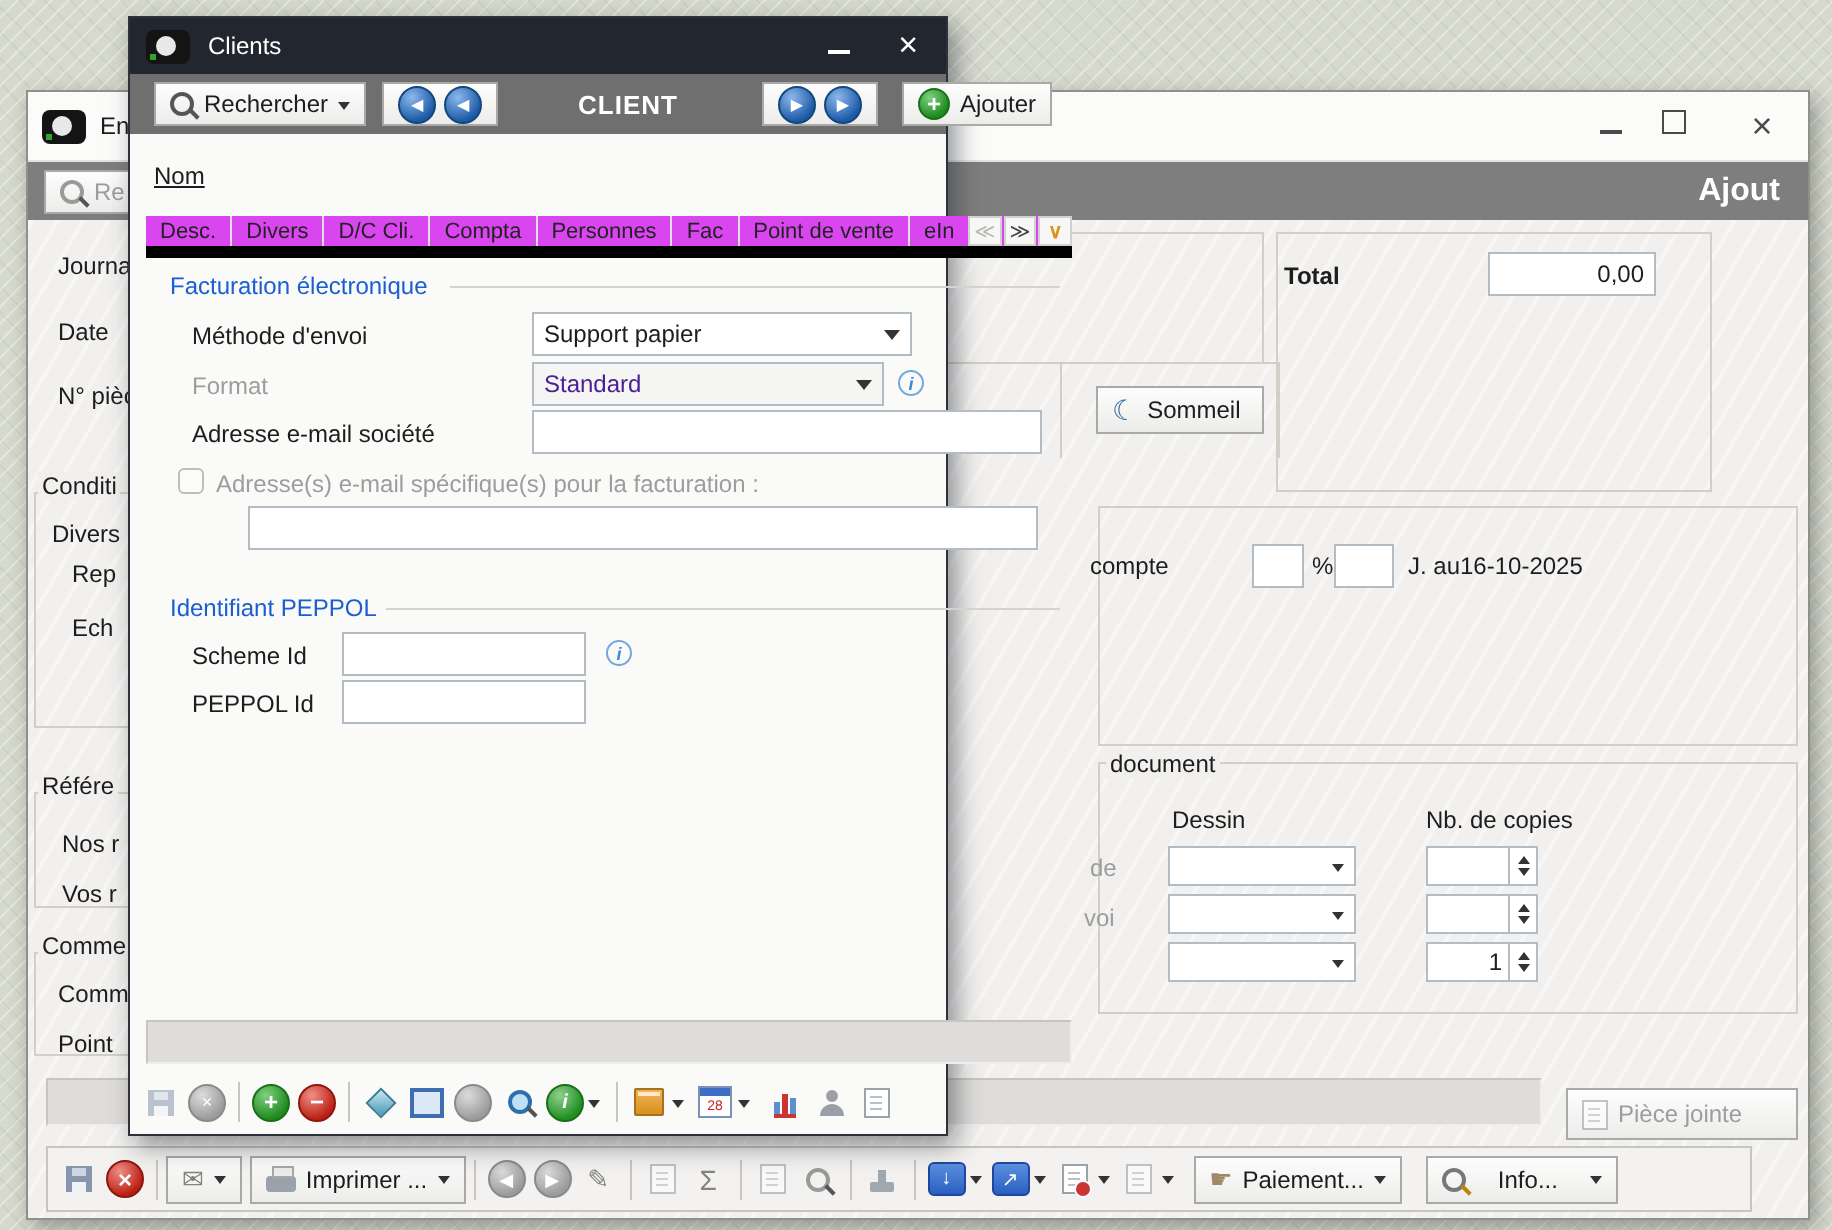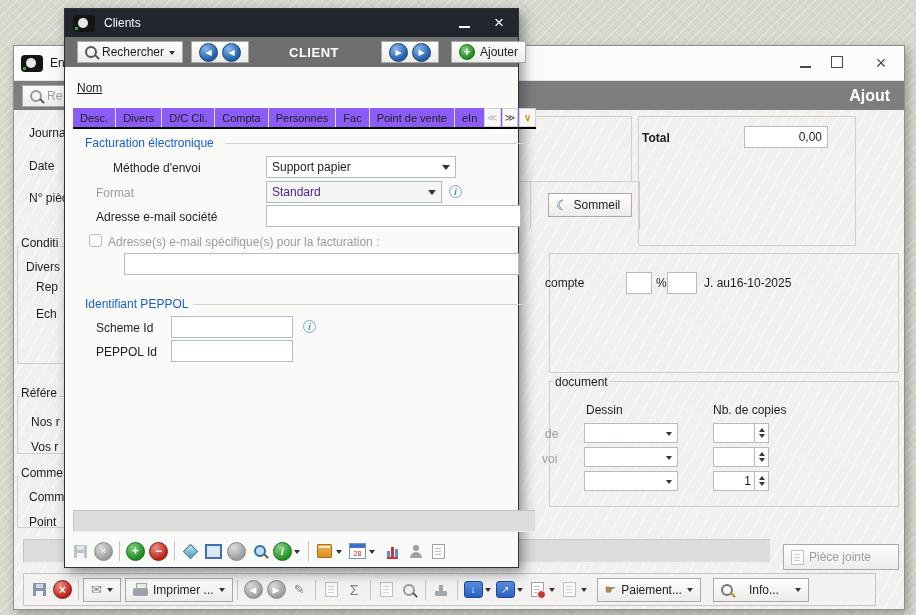--- a/index.html
+++ b/index.html
@@ -10,21 +10,21 @@
                      repeating-linear-gradient(45deg,rgba(170,178,160,.18) 0 1px,transparent 1px 9px);}
   .ab{position:absolute;box-sizing:border-box}
   .lbl{font-size:12px;color:#1d1d1d;white-space:nowrap}
   .dis{color:#9d9d9d}
   .blue{color:#1b5ed2}
 
   
   .mainwin{left:13px;top:45px;width:892px;height:565px;background:#f1f0ee;
     border:1px solid #8f8f8d;box-shadow:3px 4px 10px rgba(60,66,58,.45);
     background-image:repeating-linear-gradient(120deg,rgba(255,255,255,.4) 0 2px,transparent 2px 11px)}
-  .dialog{left:64px;top:8px;width:455px;height:560px;background:#fafaf8;
+  .dialog{left:64px;top:8px;width:410px;height:560px;background:#fafaf8;
     border:1px solid #2c313a;box-shadow:4px 5px 12px rgba(40,44,52,.5)}
 
   
   .mw-title{left:0;top:0;width:100%;height:35px;background:#fbfbfa;border-bottom:1px solid #e3e2df;display:flex;align-items:center}
   .appicon{width:22px;height:17px;background:#141414;border-radius:4px;position:relative;flex:none}
   .appicon::before{content:"";position:absolute;left:5px;top:3px;width:10px;height:10px;border-radius:50%;background:#e8e8e8}
   .appicon::after{content:"";position:absolute;left:2px;bottom:2px;width:3px;height:3px;background:#2ea52e}
   .winctl{font-size:15px;color:#4a4a4a;width:30px;text-align:center;line-height:20px}
   .minbar{display:inline-block;width:11px;height:2px;background:#4a4a4a}
   .maxbox{display:inline-block;width:10px;height:10px;border:1.5px solid #4a4a4a}
@@ -91,21 +91,21 @@
   .stamp::before{content:"";position:absolute;left:4px;top:-6px;width:4px;height:6px;background:#a0a8b0}
   .glyph{font-size:13px;color:#83837f;line-height:1}
   .moon{color:#3c6e9f;font-size:14px;line-height:1}
   .spin{display:flex;background:#fff;border:1px solid #b2bcc4}
   .spin .sv{flex:1;display:flex;align-items:center;justify-content:flex-end;padding-right:3px;font-size:12px;color:#1d1d1d}
   .spin .arr{width:13px;border-left:1px solid #b2bcc4;display:flex;flex-direction:column;align-items:center;justify-content:space-evenly}
   .tri-up{width:0;height:0;border:3px solid transparent;border-bottom:4px solid #333;margin-top:-1px}
   .tri-dn{width:0;height:0;border:3px solid transparent;border-top:4px solid #333;margin-bottom:-1px}
 
   
-  .tabstrip{display:flex;align-items:stretch;height:21px;border-bottom:2px solid #000000;background:#8b5cf6}
+  .tabstrip{display:flex;align-items:stretch;height:21px;border-bottom:6px solid #000000;background:#d946ef}
   .tab{display:flex;align-items:center;padding:0 7px;font-size:11px;color:#222;border-right:1px solid #e0dfdc;white-space:nowrap}
   .tab.cut{max-width:20px;overflow:hidden;border-right:none}
   .tsb{width:16px;display:flex;align-items:center;justify-content:center;background:#f7f7f5;border:1px solid #d2d1ce;font-size:10px;margin-left:1px}
 </style>
 </head>
 <body>
 
 <div class="stage">
 
   <div class="ab mainwin">
@@ -327,21 +327,21 @@
       <span class="tab">Point de vente</span>
       <span class="tab cut">eIn</span>
       <span class="tsb" style="color:#b5b5b3">≪</span>
       <span class="tsb" style="color:#444">≫</span>
       <span class="tsb" style="color:#d8941a;font-weight:bold">∨</span>
     </div>
 
     <span class="ab lbl blue" style="left:20px;top:127px">Facturation électronique</span>
     <div class="ab grayline" style="left:160px;top:134px;width:305px"></div>
 
-    <span class="ab lbl" style="left:48px;top:152px">Méthode d'envoi</span>
+    <span class="ab lbl" style="left:31px;top:152px">Méthode d'envoi</span>
     <div class="ab fld dd" style="left:201px;top:147px;width:190px;height:22px">
       <span>Support papier</span>
       <span class="caret"></span>
     </div>
 
     <span class="ab lbl dis" style="left:31px;top:177px">Format</span>
     <div class="ab fld dd dis" style="left:201px;top:172px;width:176px;height:22px">
       <span>Standard</span>
       <span class="caret"></span>
     </div>

